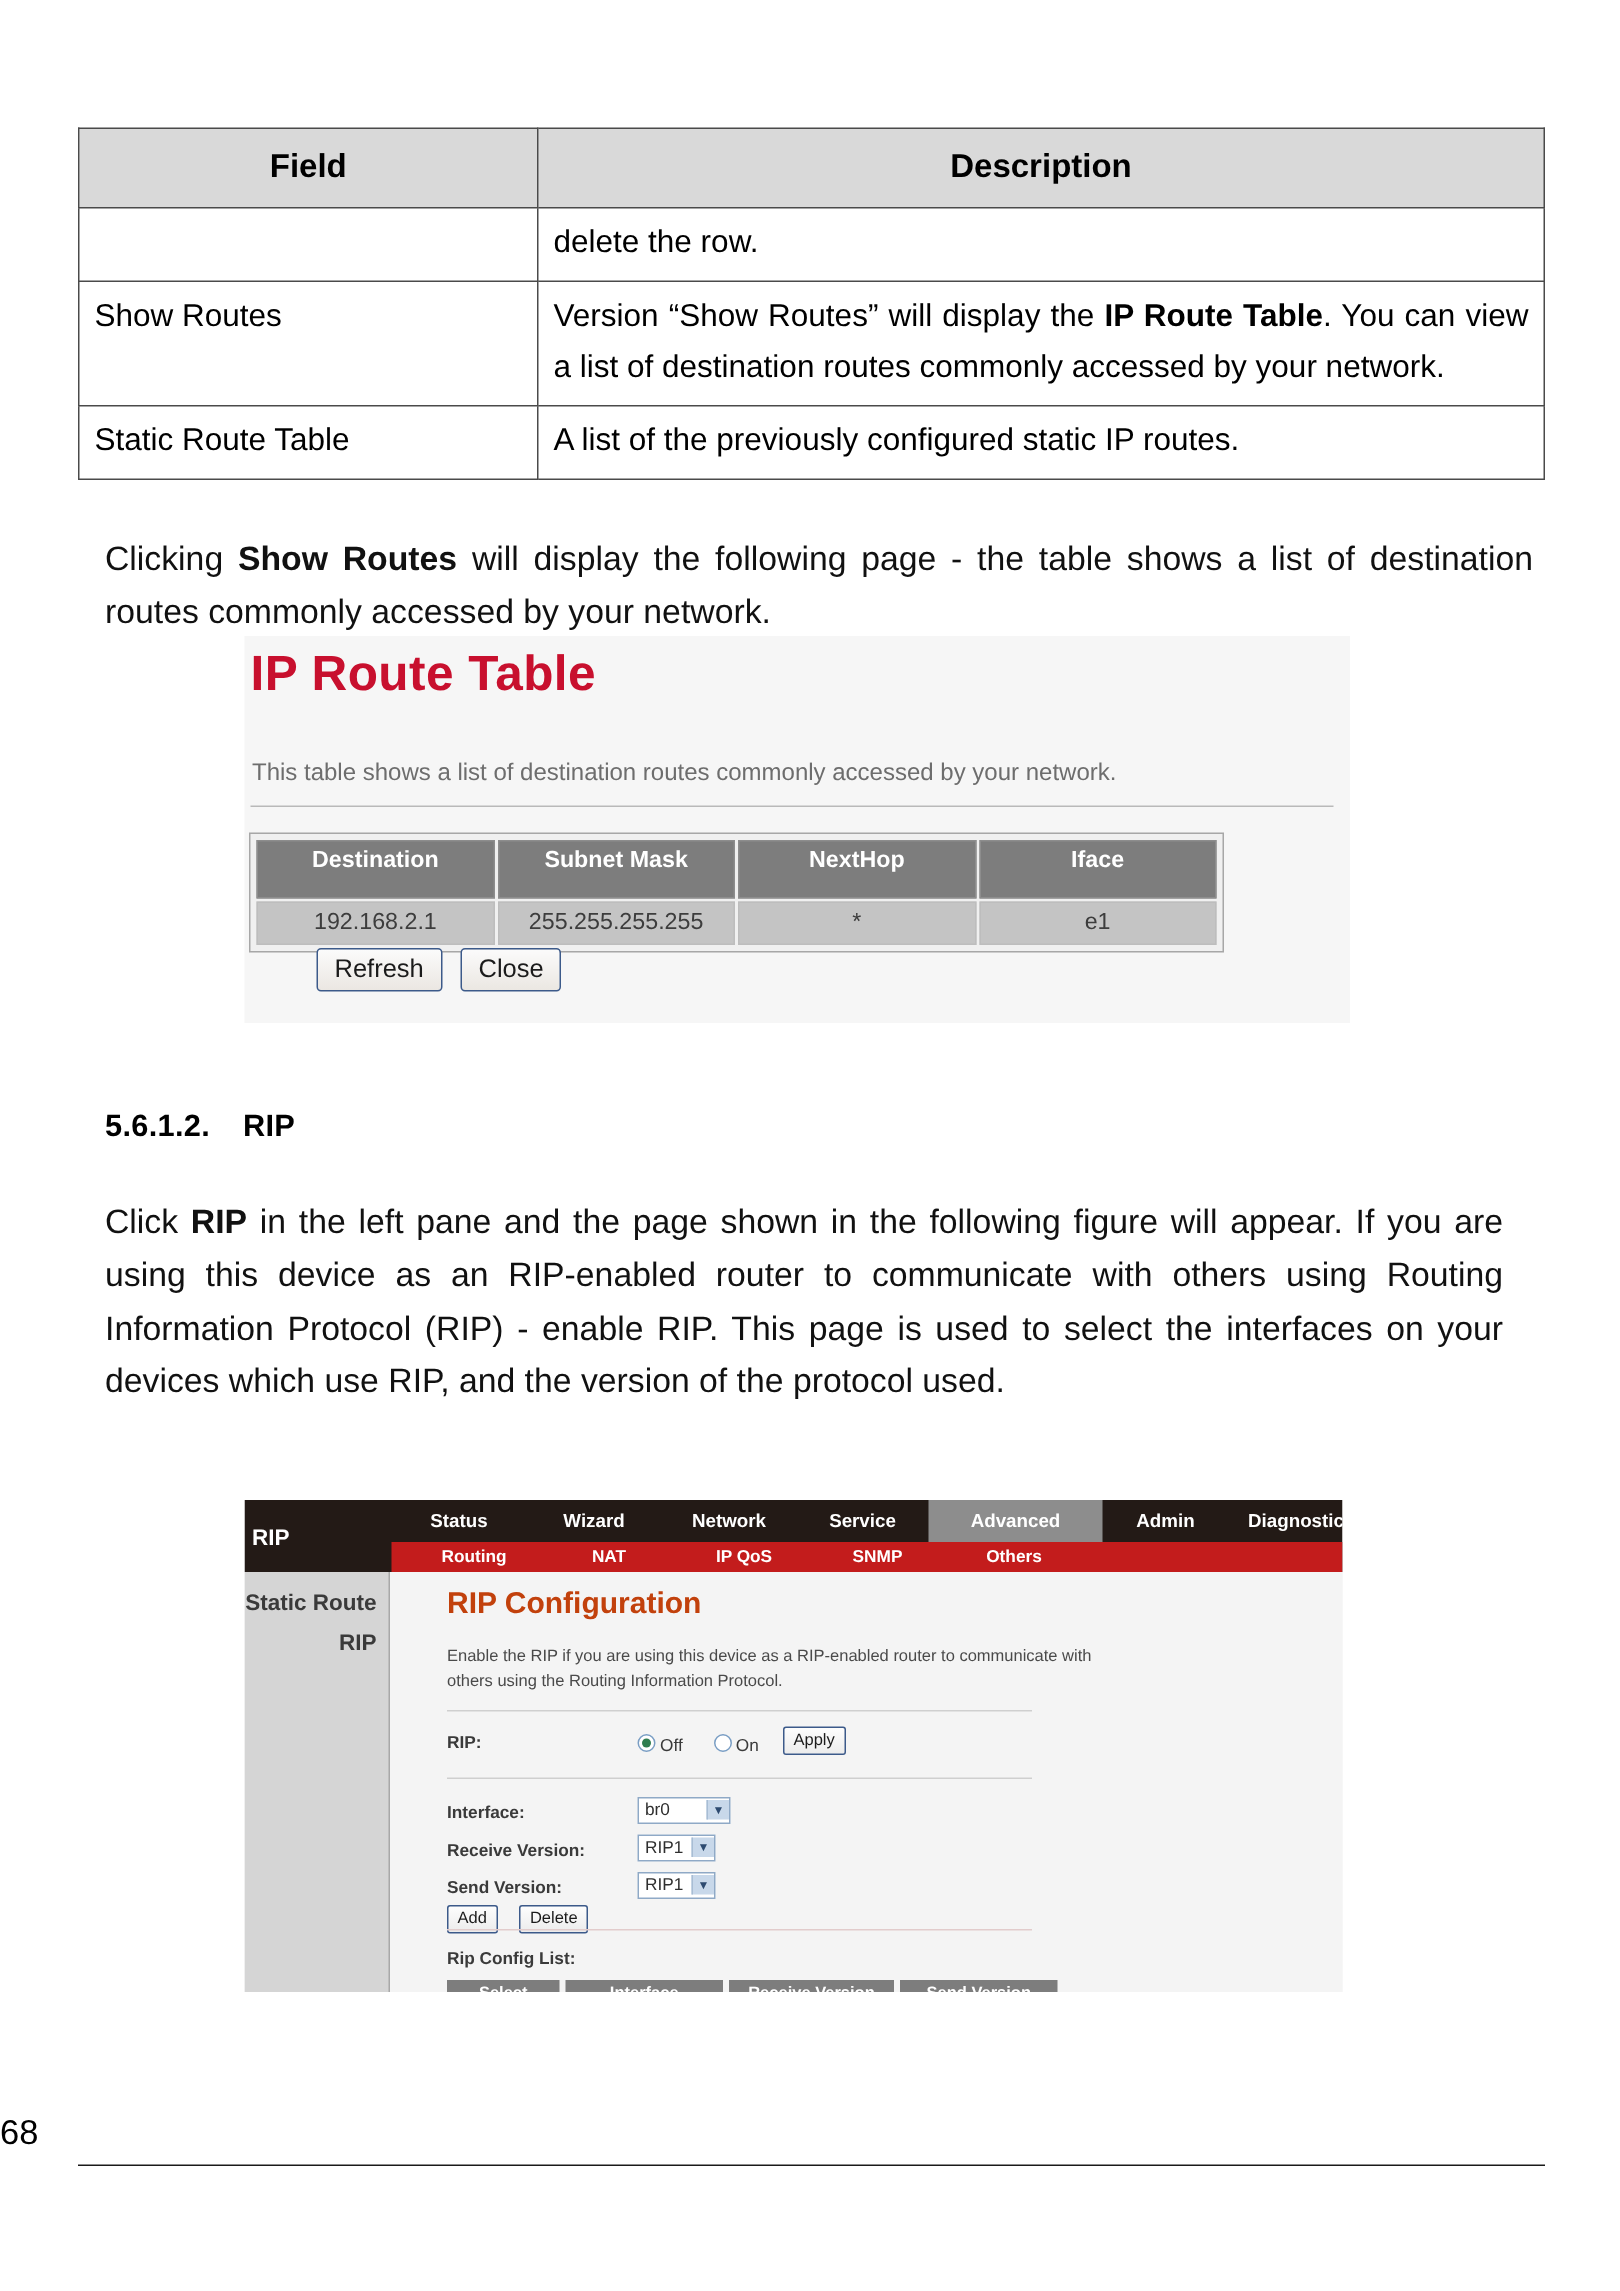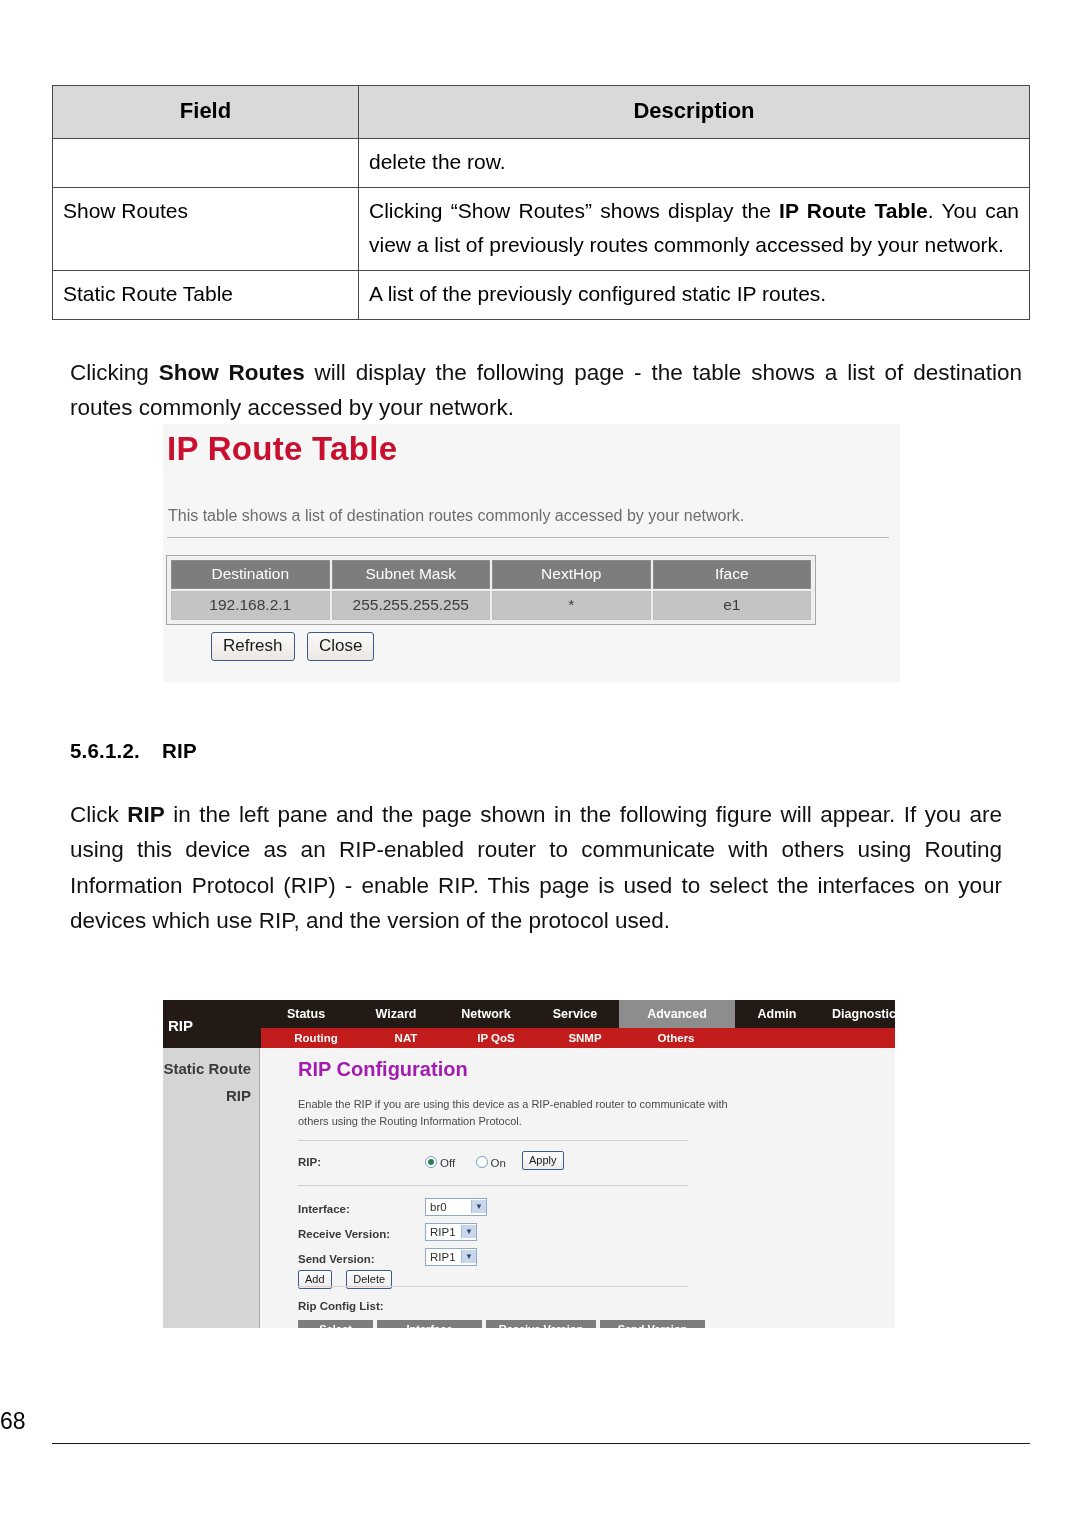--- a/index.html
+++ b/index.html
@@ -120,22 +120,22 @@
   #shot-iproute table.rt {
     border-collapse: separate;
     border-spacing: 2px;
     width: 100%;
     table-layout: fixed;
   }
   #shot-iproute table.rt th {
     background: #7d7d7d;
     color: #ffffff;
     font-size: 15.5px;
-    font-weight: normal;
-    padding: 4px 2px 5px 2px;
+    font-weight: bold;
+    padding: 4px 2px 15px 2px;
     text-align: center;
     border: 1px solid #8d8d8d;
   }
   #shot-iproute table.rt td {
     background: #c4c4c4;
     color: #3d3d3d;
     font-size: 15.5px;
     padding: 4px 2px 5px 2px;
     text-align: center;
     border: 1px solid #bdbdbd;
@@ -244,21 +244,21 @@
     width: 635px;
     height: 280px;
     background: #f4f4f4;
   }
   #shot-rip .cfg-title {
     position: absolute;
     left: 38px;
     top: 10px;
     font-size: 20px;
     font-weight: bold;
-    color: #a21caf;
+    color: #c2410c;
   }
   #shot-rip .cfg-desc {
     position: absolute;
     left: 38px;
     top: 48px;
     width: 440px;
     font-size: 11px;
     color: #4a4a4a;
     line-height: 1.5;
   }
@@ -413,21 +413,21 @@
       <th>Description</th>
     </tr>
   </thead>
   <tbody>
     <tr>
       <td></td>
       <td class="cell-desc">delete the row.</td>
     </tr>
     <tr>
       <td>Show Routes</td>
-      <td class="cell-desc jfy-all"><span>Clicking “Show Routes” shows display the </span><span class="nowrap-b">IP Route Table</span><span>. You can view a list of previously routes commonly accessed by your network.</span></td>
+      <td class="cell-desc jfy-all"><span>Version “Show Routes” will display the </span><span class="nowrap-b">IP Route Table</span><span>. You can view a list of destination routes commonly accessed by your network.</span></td>
     </tr>
     <tr>
       <td>Static Route Table</td>
       <td class="cell-desc">A list of the previously configured static IP routes.</td>
     </tr>
   </tbody>
 </table>
 
 <p class="para" id="para-show-routes"><span>Clicking </span><b>Show Routes</b><span> will display the following page - the table shows a list of destination routes commonly accessed by your network.</span></p>
 

